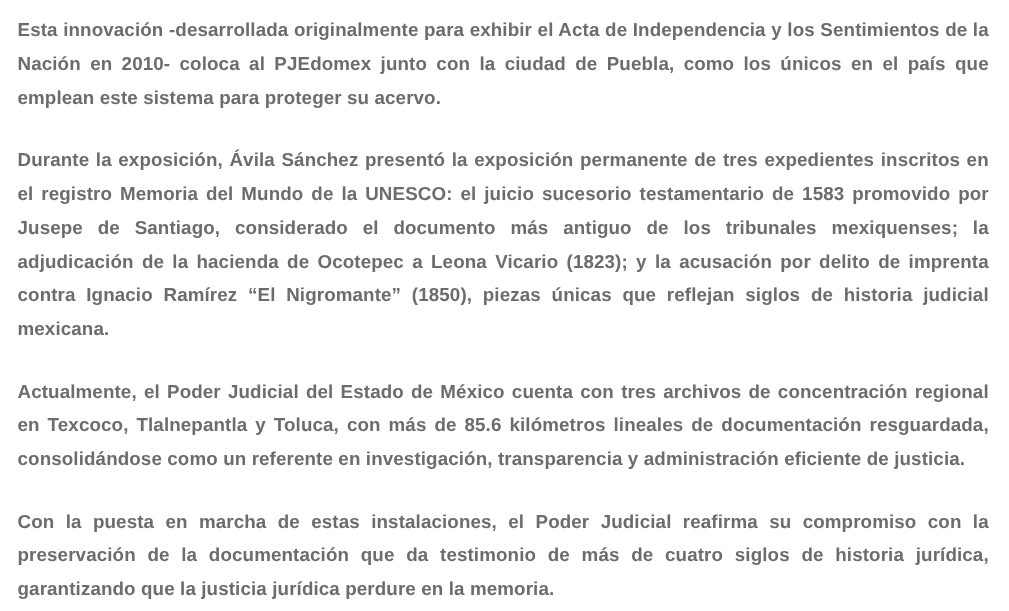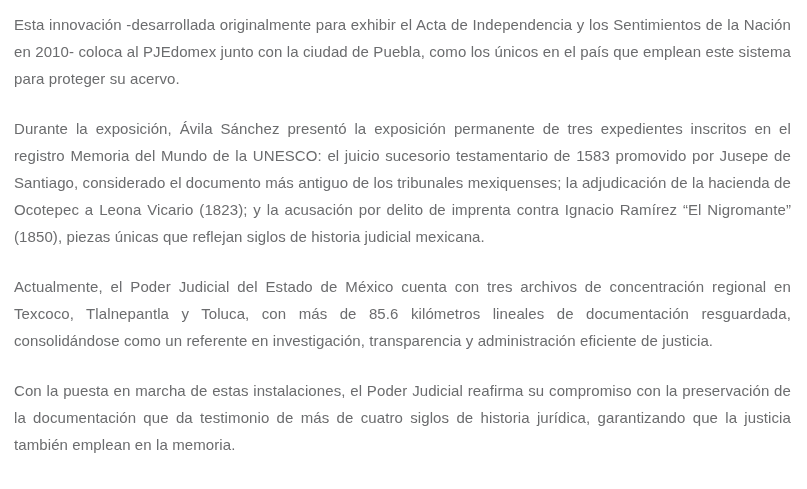--- a/index.html
+++ b/index.html
@@ -18,26 +18,26 @@
     box-sizing: border-box;
     padding: 11px 16px 0 14px;
     font-family: "Liberation Sans", "DejaVu Sans", sans-serif;
   }
   .article p {
     margin: 0 0 23px 0;
     font-size: 15px;
     line-height: 27px;
     text-align: justify;
     letter-spacing: 0.1px;
-    font-weight: 400;
+    font-weight: 700;
   }
 </style>
 </head>
 <body style="background: rgb(255, 255, 255);">
 
 <div class="page">
   <div class="article" style="color: rgb(107, 108, 110);">
     <p>Esta innovación -desarrollada originalmente para exhibir el Acta de Independencia y los Sentimientos de la Nación en 2010- coloca al PJEdomex junto con la ciudad de Puebla, como los únicos en el país que emplean este sistema para proteger su acervo.</p>
     <p>Durante la exposición, Ávila Sánchez presentó la exposición permanente de tres expedientes inscritos en el registro Memoria del Mundo de la UNESCO: el juicio sucesorio testamentario de 1583 promovido por Jusepe de Santiago, considerado el documento más antiguo de los tribunales mexiquenses; la adjudicación de la hacienda de Ocotepec a Leona Vicario (1823); y la acusación por delito de imprenta contra Ignacio Ramírez “El Nigromante” (1850), piezas únicas que reflejan siglos de historia judicial mexicana.</p>
     <p>Actualmente, el Poder Judicial del Estado de México cuenta con tres archivos de concentración regional en Texcoco, Tlalnepantla y Toluca, con más de 85.6 kilómetros lineales de documentación resguardada, consolidándose como un referente en investigación, transparencia y administración eficiente de justicia.</p>
-    <p>Con la puesta en marcha de estas instalaciones, el Poder Judicial reafirma su compromiso con la preservación de la documentación que da testimonio de más de cuatro siglos de historia jurídica, garantizando que la justicia también emplean en la memoria.</p>
+    <p>Con la puesta en marcha de estas instalaciones, el Poder Judicial reafirma su compromiso con la preservación de la documentación que da testimonio de más de cuatro siglos de historia jurídica, garantizando que la justicia jurídica perdure en la memoria.</p>
   </div>
 </div>
 
 </body></html>

